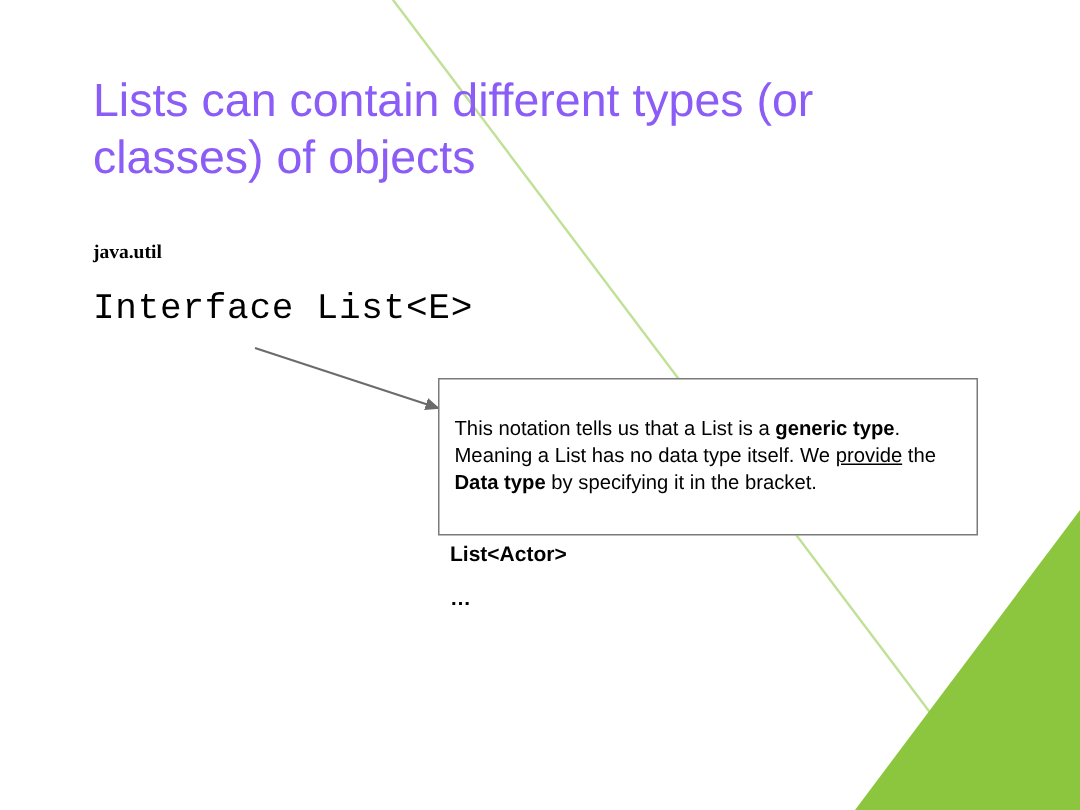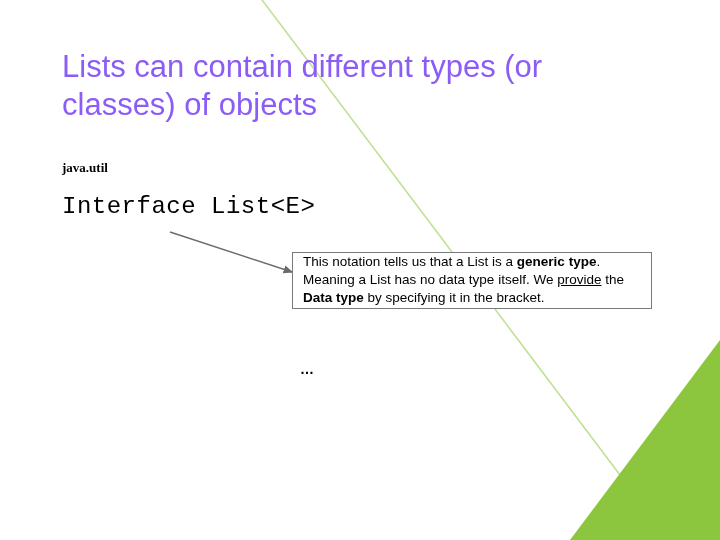--- a/index.html
+++ b/index.html
@@ -23,21 +23,21 @@
   h1.title{
     margin:0 0 36px 0;font-weight:400;font-size:31px;line-height:1.22;
     color:#8b5cf6;max-width:520px;
   }
   .pkg{font-family:Liberation Serif, serif;font-size:13px;font-weight:bold;margin-bottom:17px}
   .iface{font-family:Liberation Mono, monospace;font-size:24px;margin:0}
   .iface .lt{letter-spacing:.5px}
   .callout{
     position:absolute;left:292px;top:252px;width:338px;
     border:1px solid #7a7a7a;background:#fff;
-    padding:0 10px;font-size:13.5px;line-height:1.35;
+    padding:24px 10px;font-size:13.5px;line-height:1.35;
     font-family:"Segoe UI",Tahoma,sans-serif;
   }
   .callout b{font-weight:700}
   .u{text-decoration:underline}
   .samples{position:absolute;left:300px;top:355px;font-size:14px;font-weight:600;line-height:2.1}
   .arrow{position:absolute;left:120px;top:228px;pointer-events:none}
 </style>
 </head>
 <body>
 
@@ -62,14 +62,15 @@
     </marker>
   </defs>
   <line x1="50" y1="4" x2="172" y2="44" stroke="#6b6b6b" stroke-width="1.4" marker-end="url(#ah)"></line>
 </svg>
 
 <div class="callout">
   <span>This notation tells us that a List is a </span><b>generic type</b><span>. Meaning a List has no data type itself. We </span><span class="u">provide</span><span> the </span><b>Data type</b><span> by specifying it in the bracket.</span>
 </div>
 
 <div class="samples">
+  <div>List&lt;Actor&gt;</div>
   <div>…</div>
 </div>
 
 </body></html>

